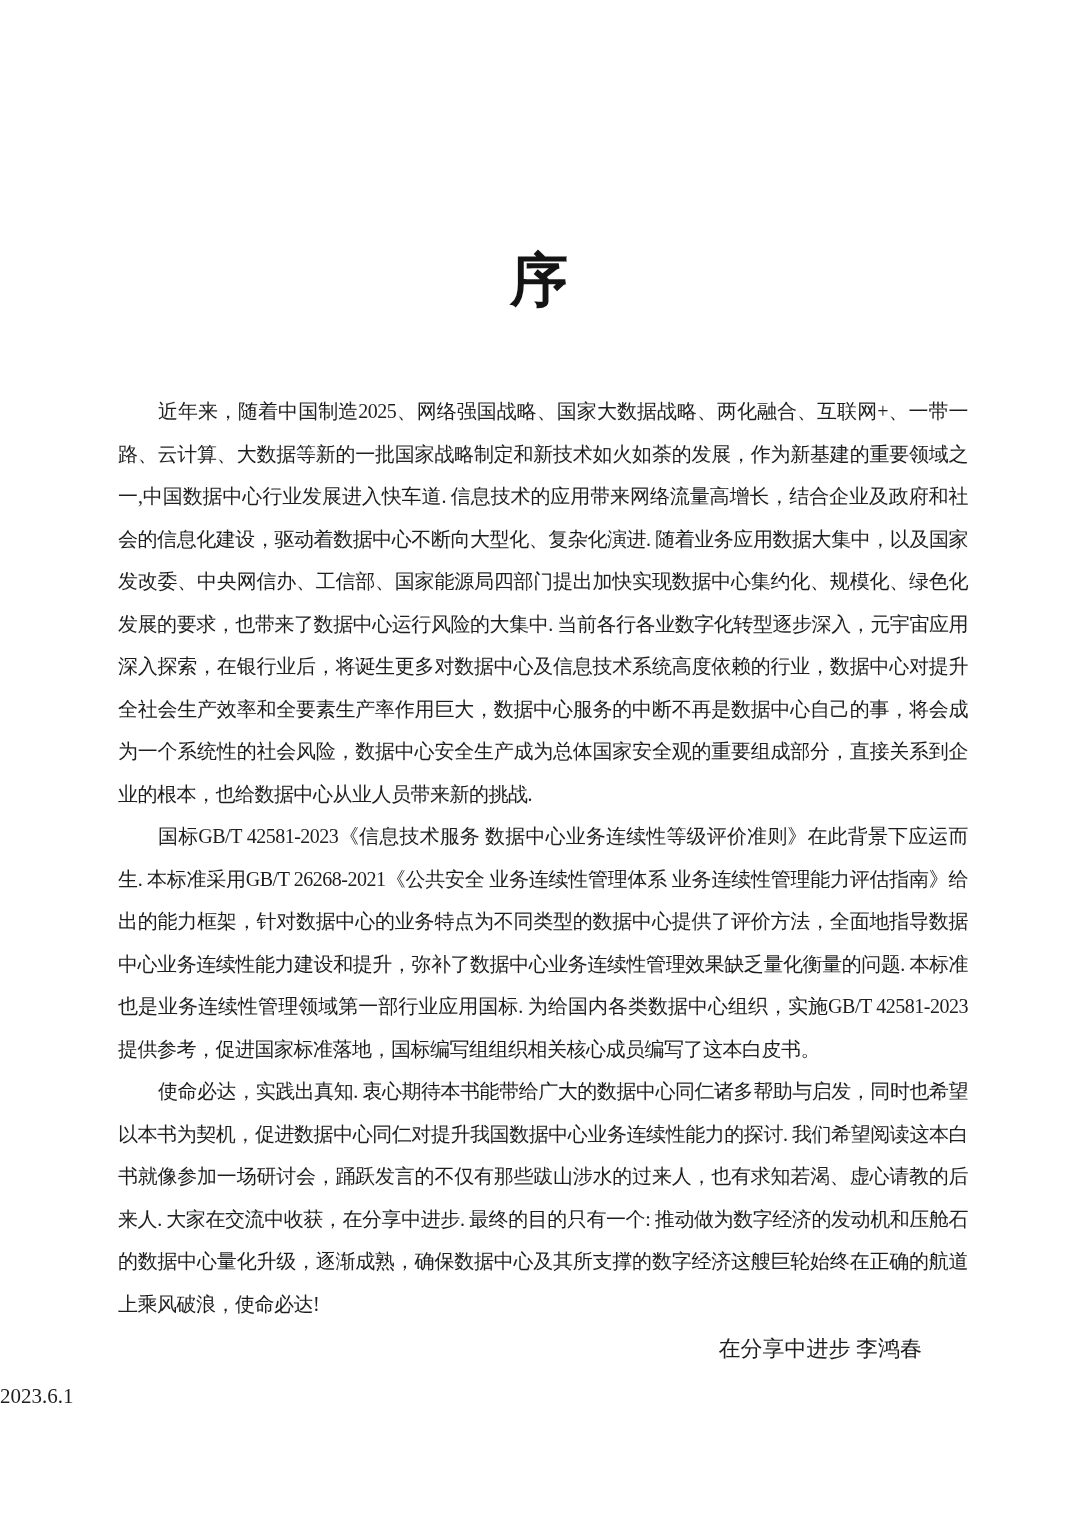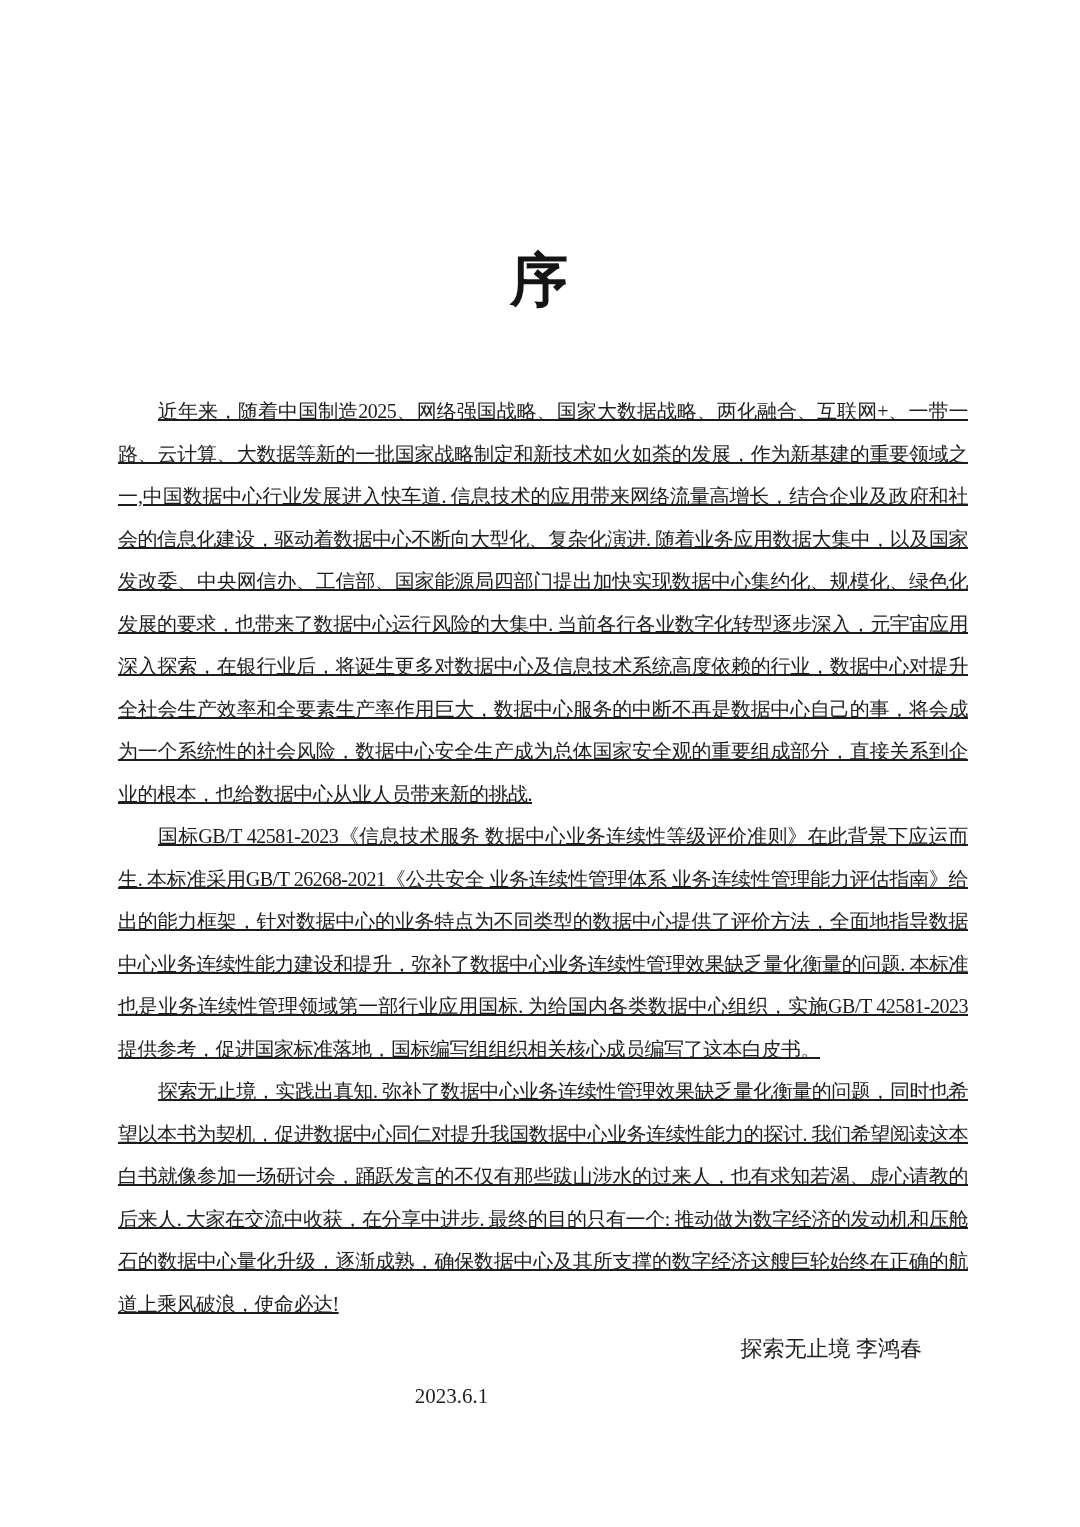--- a/index.html
+++ b/index.html
@@ -24,56 +24,55 @@
     font-size: 58px;
     line-height: 1;
     font-weight: 700;
     color: #141414;
     letter-spacing: 2px;
   }
   .content {
     margin-top: 80px;
     padding-left: 118px;
     padding-right: 112px;
-    text-decoration: underline;
   }
   .content p {
     margin: 0;
     font-size: 20px;
     line-height: 42.5px;
     letter-spacing: -0.5px;
     text-align: justify;
     text-indent: 2em;
     color: #1e1e1e;
   }
   .signature {
     margin-top: 12px;
     text-align: right;
     padding-right: 158px;
     font-size: 22px;
     line-height: 1.1;
     color: #1e1e1e;
   }
   .date {
     margin-top: 24px;
-    text-align: center;
+    text-align: left;
     padding-right: 177px;
     font-size: 21px;
     line-height: 1.1;
     color: #1e1e1e;
   }
 </style>
 </head>
 <body>
 
 <div class="page">
   <h1 class="title">序</h1>
 
   <div class="content">
     <p>近年来，随着中国制造2025、网络强国战略、国家大数据战略、两化融合、互联网+、一带一路、云计算、大数据等新的一批国家战略制定和新技术如火如荼的发展，作为新基建的重要领域之一,中国数据中心行业发展进入快车道. 信息技术的应用带来网络流量高增长，结合企业及政府和社会的信息化建设，驱动着数据中心不断向大型化、复杂化演进. 随着业务应用数据大集中，以及国家发改委、中央网信办、工信部、国家能源局四部门提出加快实现数据中心集约化、规模化、绿色化发展的要求，也带来了数据中心运行风险的大集中. 当前各行各业数字化转型逐步深入，元宇宙应用深入探索，在银行业后，将诞生更多对数据中心及信息技术系统高度依赖的行业，数据中心对提升全社会生产效率和全要素生产率作用巨大，数据中心服务的中断不再是数据中心自己的事，将会成为一个系统性的社会风险，数据中心安全生产成为总体国家安全观的重要组成部分，直接关系到企业的根本，也给数据中心从业人员带来新的挑战.</p>
     <p>国标GB/T 42581-2023《信息技术服务 数据中心业务连续性等级评价准则》在此背景下应运而生. 本标准采用GB/T 26268-2021《公共安全 业务连续性管理体系 业务连续性管理能力评估指南》给出的能力框架，针对数据中心的业务特点为不同类型的数据中心提供了评价方法，全面地指导数据中心业务连续性能力建设和提升，弥补了数据中心业务连续性管理效果缺乏量化衡量的问题. 本标准也是业务连续性管理领域第一部行业应用国标. 为给国内各类数据中心组织，实施GB/T 42581-2023提供参考，促进国家标准落地，国标编写组组织相关核心成员编写了这本白皮书。</p>
-    <p>探索无止境，实践出真知. 弥补了数据中心业务连续性管理效果缺乏量化衡量的问题，同时也希望以本书为契机，促进数据中心同仁对提升我国数据中心业务连续性能力的探讨. 我们希望阅读这本白书就像参加一场研讨会，踊跃发言的不仅有那些跋山涉水的过来人，也有求知若渴、虚心请教的后来人. 大家在交流中收获，在分享中进步. 最终的目的只有一个: 推动做为数字经济的发动机和压舱石的数据中心量化升级，逐渐成熟，确保数据中心及其所支撑的数字经济这艘巨轮始终在正确的航道上乘风破浪，使命必达!</p>
+    <p>使命必达，实践出真知. 衷心期待本书能带给广大的数据中心同仁诸多帮助与启发，同时也希望以本书为契机，促进数据中心同仁对提升我国数据中心业务连续性能力的探讨. 我们希望阅读这本白书就像参加一场研讨会，踊跃发言的不仅有那些跋山涉水的过来人，也有求知若渴、虚心请教的后来人. 大家在交流中收获，在分享中进步. 最终的目的只有一个: 推动做为数字经济的发动机和压舱石的数据中心量化升级，逐渐成熟，确保数据中心及其所支撑的数字经济这艘巨轮始终在正确的航道上乘风破浪，使命必达!</p>
   </div>
 
-  <div class="signature">探索无止境  李鸿春</div>
+  <div class="signature">在分享中进步  李鸿春</div>
 
   <div class="date">2023.6.1</div>
 </div>
 
 </body></html>

